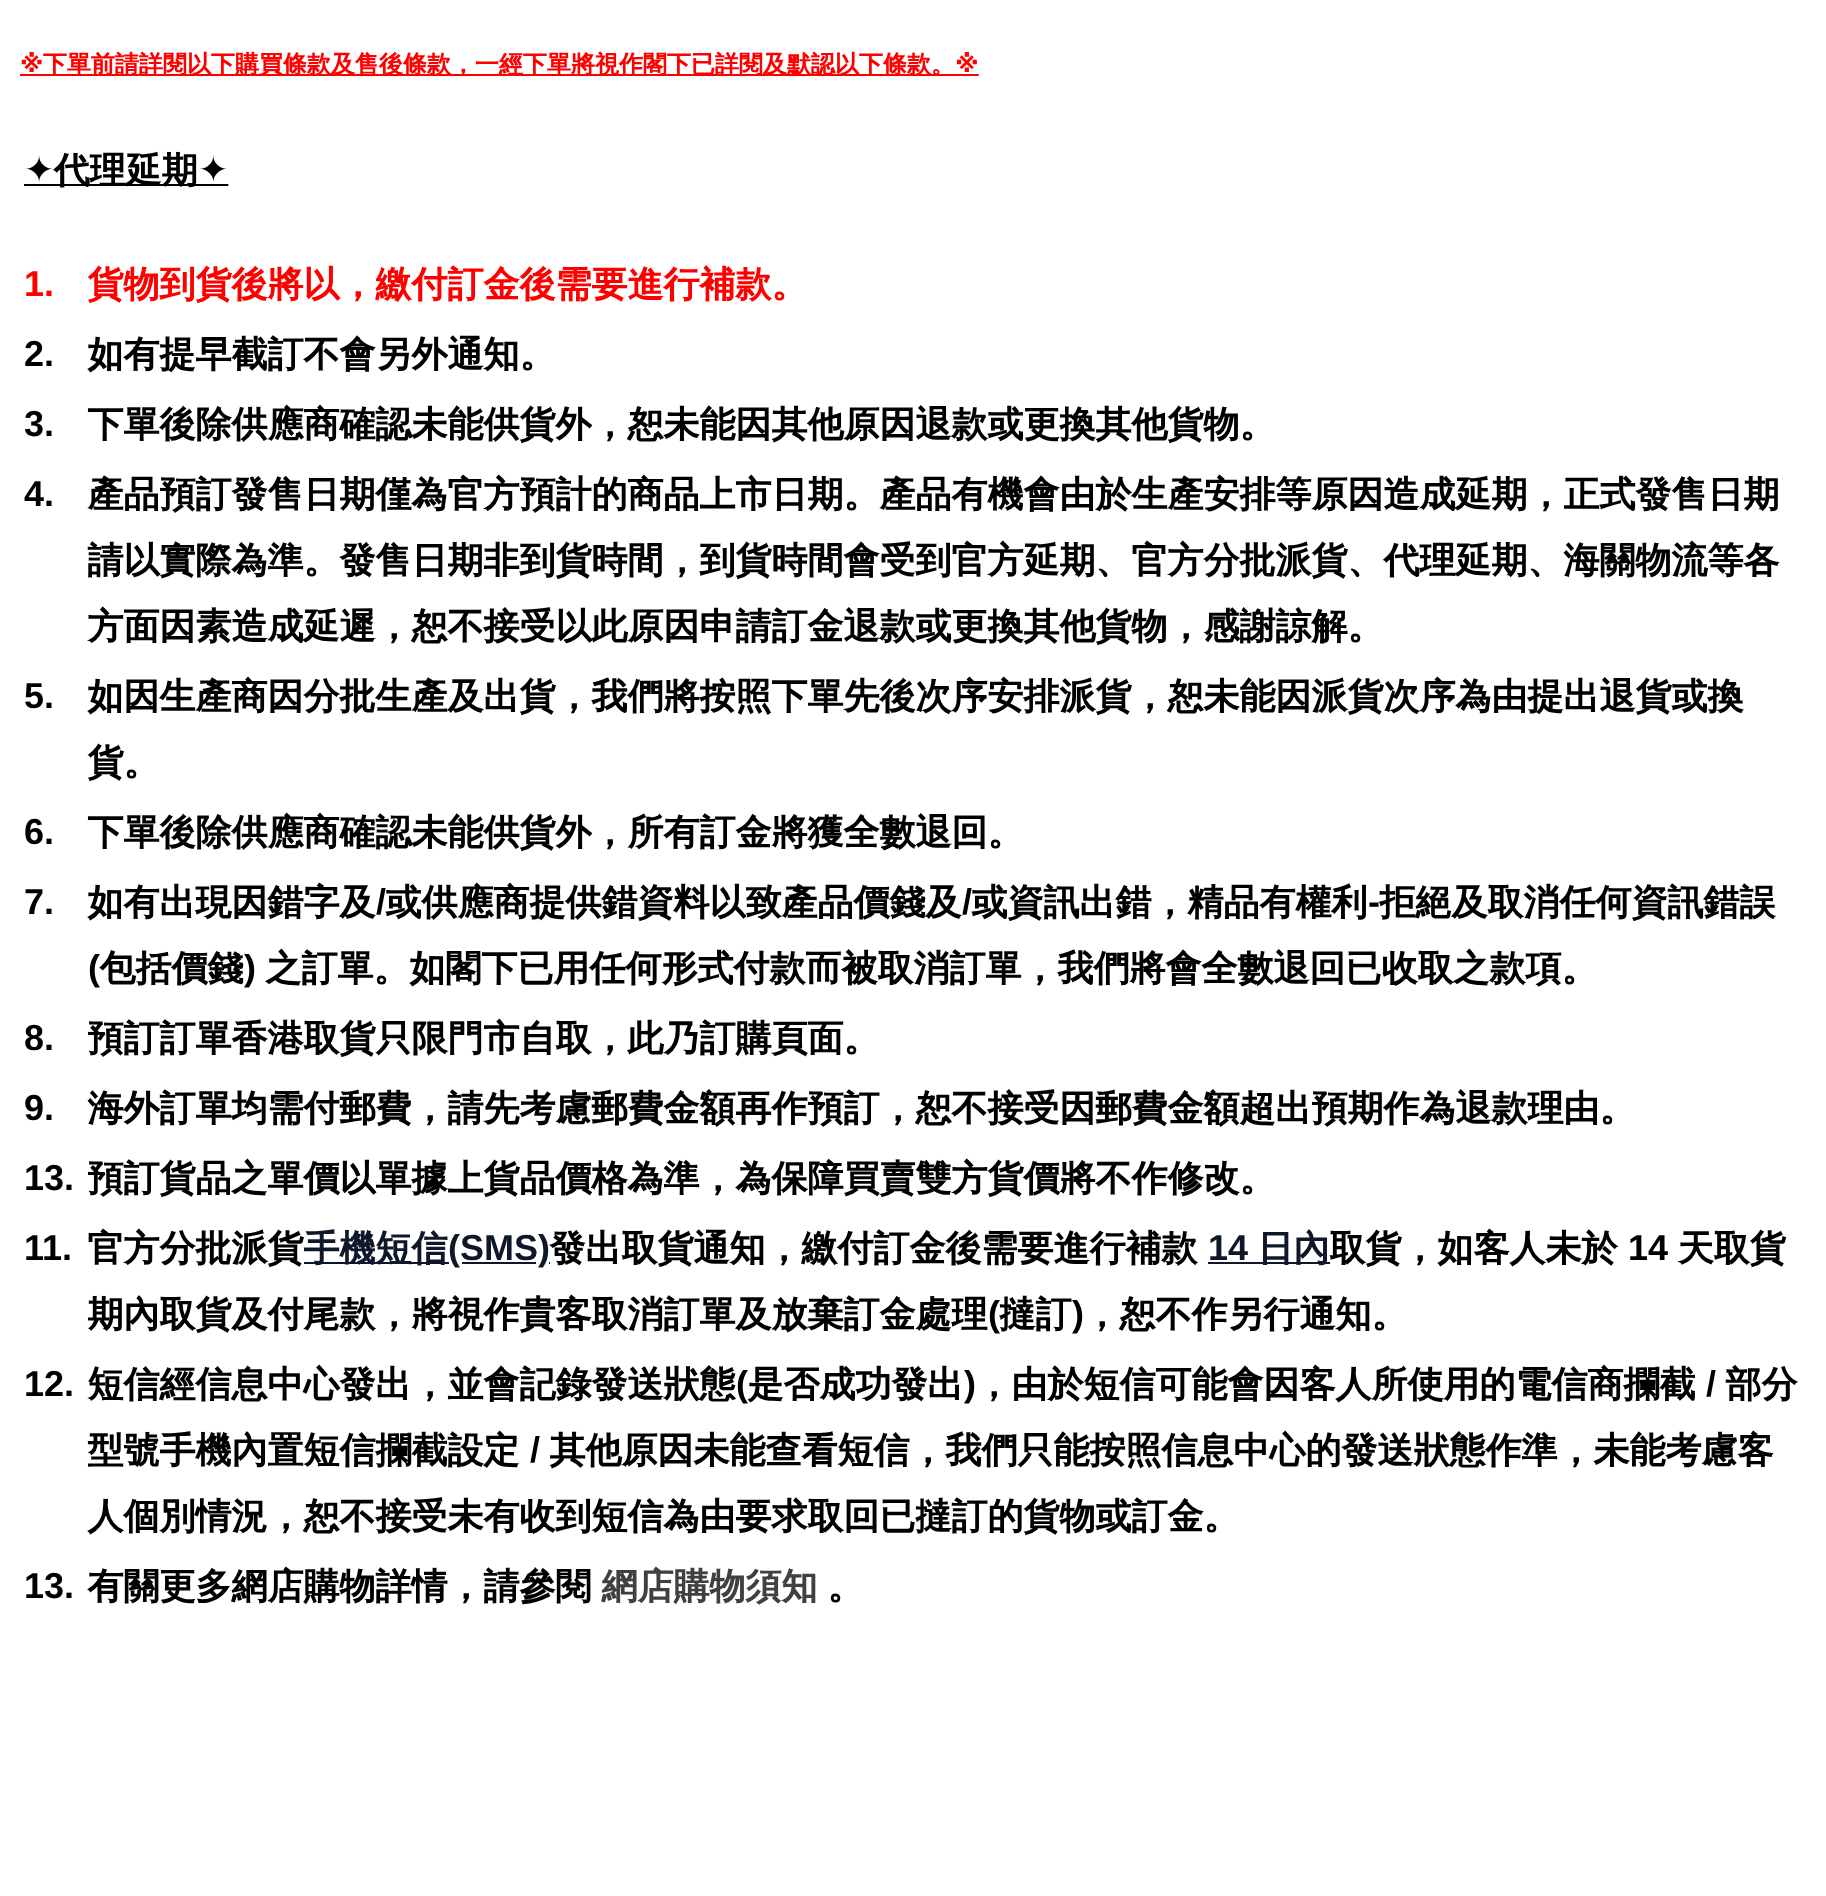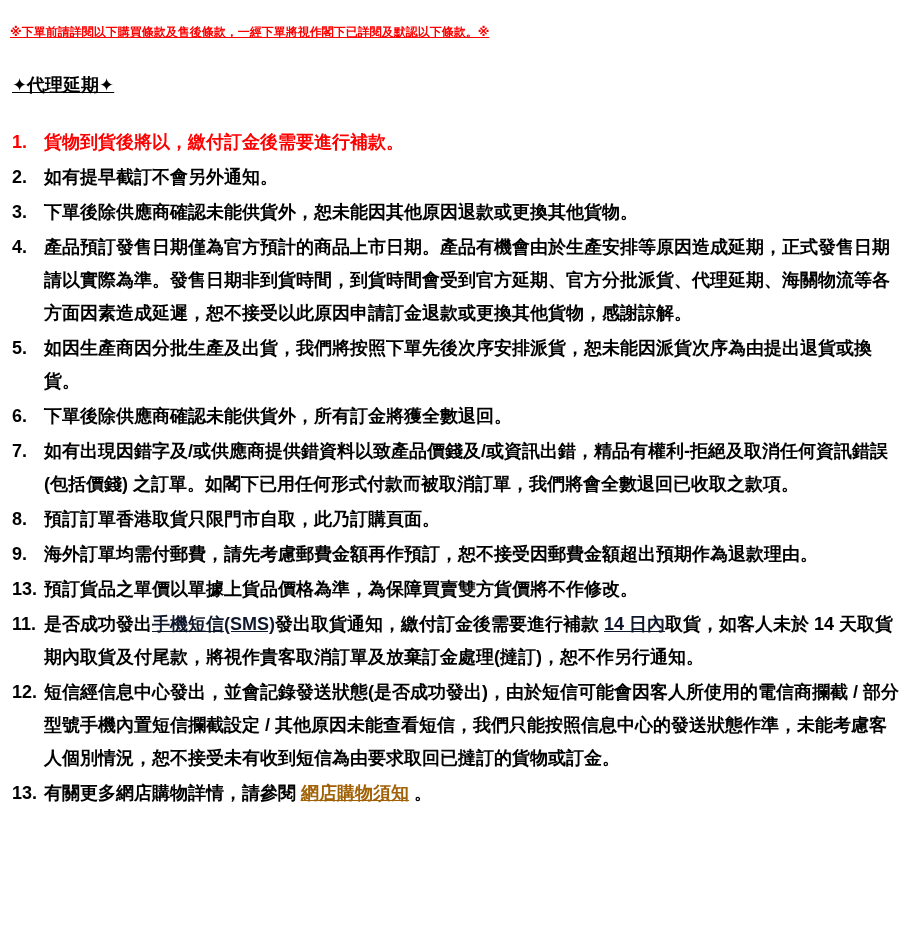--- a/index.html
+++ b/index.html
@@ -48,22 +48,21 @@
     flex: 1 1 auto;
   }
   .red {
     color: #ff0000;
   }
   .red-underline {
     color: #0f172a;
     text-decoration: underline;
   }
   .link {
-    color: #a16207;
-    text-decoration: underline;
+    color: #404040;
     cursor: pointer;
   }
 </style>
 </head>
 <body>
 
 <div class="header-notice">※下單前請詳閱以下購買條款及售後條款，一經下單將視作閣下已詳閱及默認以下條款。※</div>
 
 <div class="section-title">✦代理延期✦</div>
 
@@ -114,21 +113,21 @@
     <span class="term-text">海外訂單均需付郵費，請先考慮郵費金額再作預訂，恕不接受因郵費金額超出預期作為退款理由。</span>
   </div>
 
   <div class="term-item">
     <span class="term-num">13.</span>
     <span class="term-text">預訂貨品之單價以單據上貨品價格為準，為保障買賣雙方貨價將不作修改。</span>
   </div>
 
   <div class="term-item">
     <span class="term-num">11.</span>
-    <span class="term-text"><span>是否成功發出</span><span class="red-underline">手機短信(SMS)</span><span>發出取貨通知，繳付訂金後需要進行補款 </span><span class="red-underline">14 日內</span><span>取貨，如客人未於 14 天取貨期內取貨及付尾款，將視作貴客取消訂單及放棄訂金處理(撻訂)，恕不作另行通知。</span></span>
+    <span class="term-text"><span>官方分批派貨</span><span class="red-underline">手機短信(SMS)</span><span>發出取貨通知，繳付訂金後需要進行補款 </span><span class="red-underline">14 日內</span><span>取貨，如客人未於 14 天取貨期內取貨及付尾款，將視作貴客取消訂單及放棄訂金處理(撻訂)，恕不作另行通知。</span></span>
   </div>
 
   <div class="term-item">
     <span class="term-num">12.</span>
     <span class="term-text">短信經信息中心發出，並會記錄發送狀態(是否成功發出)，由於短信可能會因客人所使用的電信商攔截 / 部分型號手機內置短信攔截設定 / 其他原因未能查看短信，我們只能按照信息中心的發送狀態作準，未能考慮客人個別情況，恕不接受未有收到短信為由要求取回已撻訂的貨物或訂金。</span>
   </div>
 
   <div class="term-item">
     <span class="term-num">13.</span>
     <span class="term-text"><span>有關更多網店購物詳情，請參閱 </span><a class="link">網店購物須知</a><span> 。</span></span>

